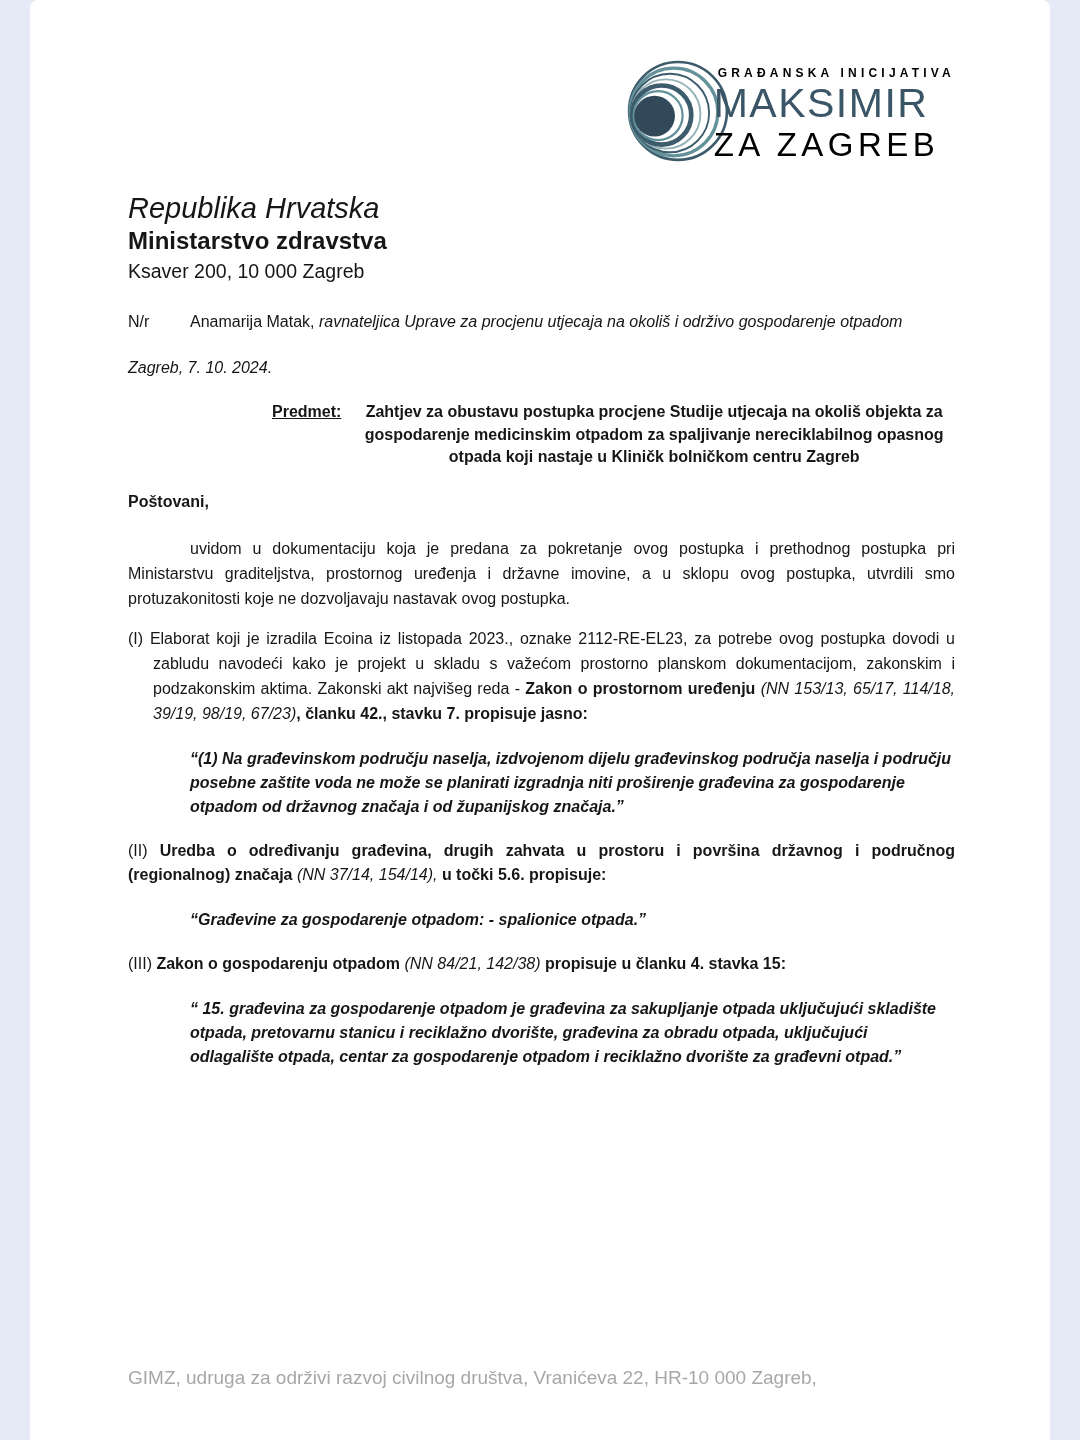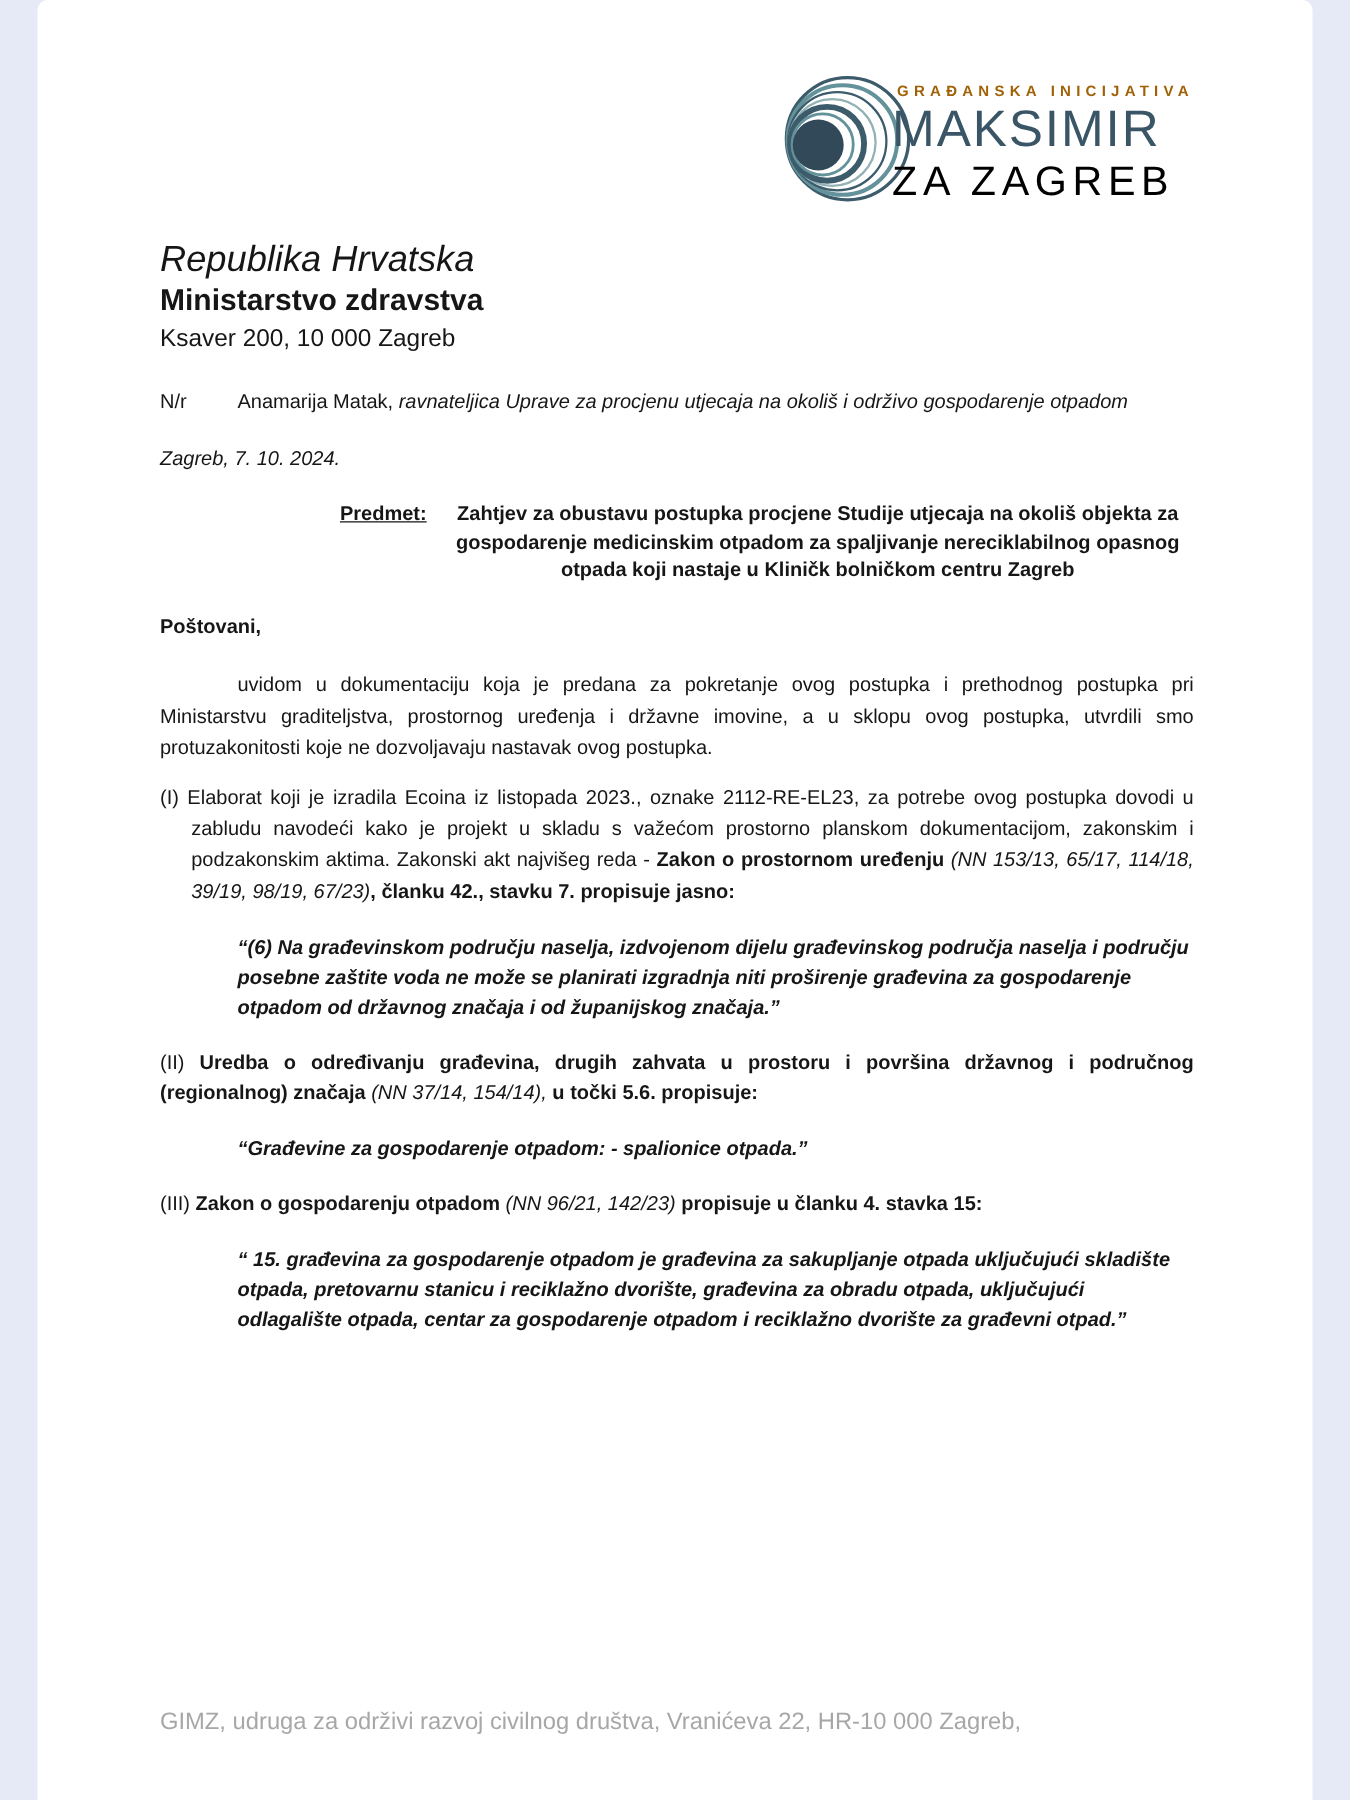--- a/index.html
+++ b/index.html
@@ -20,21 +20,21 @@
     flex-direction:column;
   }
 
   
   .logo-row { display:flex; justify-content:flex-end; margin-bottom:26px; }
   .logo { display:flex; align-items:center; }
   .logo svg { width:106px; height:106px; flex:none; }
   .logo-text { display:flex; flex-direction:column; margin-left:-16px; }
   .logo-tagline {
     font-size:12px; letter-spacing:4.2px; font-weight:600;
-    color:#a16207; margin:0 0 3px 4px; white-space:nowrap;
+    color:#000000; margin:0 0 3px 4px; white-space:nowrap;
   }
   .logo-title {
     font-size:41px; font-weight:300; letter-spacing:1.5px;
     color:#3a5565; line-height:1; white-space:nowrap;
   }
   .logo-subtitle {
     font-size:33px; font-weight:300; letter-spacing:4.5px;
     color:#000000; line-height:1; margin-top:4px; white-space:nowrap;
   }
 
@@ -122,27 +122,27 @@
       <span class="lbl">Predmet:</span>
       <span class="txt">Zahtjev za obustavu postupka procjene Studije utjecaja na okoliš objekta za gospodarenje medicinskim otpadom za spaljivanje nereciklabilnog opasnog otpada koji nastaje u Kliničk bolničkom centru Zagreb</span>
     </div>
 
     <p class="salutation">Poštovani,</p>
 
     <p class="intro">uvidom u dokumentaciju koja je predana za pokretanje ovog postupka i prethodnog postupka pri Ministarstvu graditeljstva, prostornog uređenja i državne imovine, a u sklopu ovog postupka, utvrdili smo protuzakonitosti koje ne dozvoljavaju nastavak ovog postupka.</p>
 
     <p class="item item-hang"><span>(I)</span><span> Elaborat koji je izradila Ecoina iz listopada 2023., oznake 2112-RE-EL23, za potrebe ovog postupka dovodi u zabludu navodeći kako je projekt u skladu s važećom prostorno planskom dokumentacijom, zakonskim i podzakonskim aktima. Zakonski akt najvišeg reda - </span><span class="b">Zakon o prostornom uređenju </span><span class="i">(NN 153/13, 65/17, 114/18, 39/19, 98/19, 67/23)</span><span class="b">, članku 42., stavku 7. propisuje jasno:</span></p>
 
-    <p class="quote">“(6) Na građevinskom području naselja, izdvojenom dijelu građevinskog područja naselja i području posebne zaštite voda ne može se planirati izgradnja niti proširenje građevina za gospodarenje otpadom od državnog značaja i od županijskog značaja.”</p>
+    <p class="quote">“(1) Na građevinskom području naselja, izdvojenom dijelu građevinskog područja naselja i području posebne zaštite voda ne može se planirati izgradnja niti proširenje građevina za gospodarenje otpadom od državnog značaja i od županijskog značaja.”</p>
 
     <p class="item"><span>(II)</span><span class="b"> Uredba o određivanju građevina, drugih zahvata u prostoru i površina državnog i područnog (regionalnog) značaja </span><span class="i">(NN 37/14, 154/14),</span><span class="b"> u točki 5.6. propisuje:</span></p>
 
     <p class="quote">“Građevine za gospodarenje otpadom: - spalionice otpada.”</p>
 
-    <p class="item"><span>(III)</span><span class="b"> Zakon o gospodarenju otpadom </span><span class="i">(NN 96/21, 142/23)</span><span class="b"> propisuje u članku 4. stavka 15:</span></p>
+    <p class="item"><span>(III)</span><span class="b"> Zakon o gospodarenju otpadom </span><span class="i">(NN 84/21, 142/38)</span><span class="b"> propisuje u članku 4. stavka 15:</span></p>
 
     <p class="quote">“ 15. građevina za gospodarenje otpadom je građevina za sakupljanje otpada uključujući skladište otpada, pretovarnu stanicu i reciklažno dvorište, građevina za obradu otpada, uključujući odlagalište otpada, centar za gospodarenje otpadom i reciklažno dvorište za građevni otpad.”</p>
 
   </div>
 
   <div class="footer">
     <div>GIMZ, udruga za održivi razvoj civilnog društva, Vranićeva 22, HR-10 000 Zagreb,</div>
 
   </div>
 

